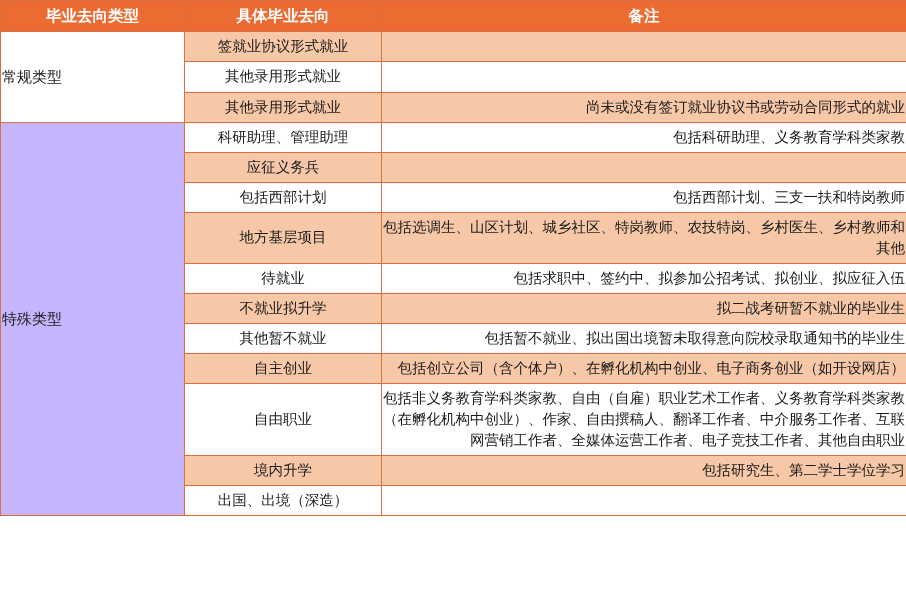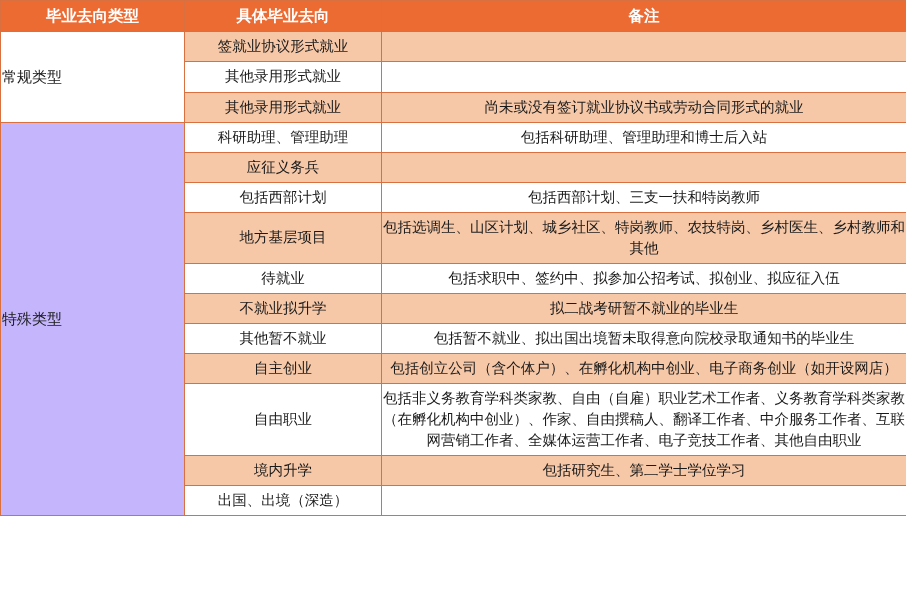--- a/index.html
+++ b/index.html
@@ -42,21 +42,21 @@
   }
   td.cat {
     text-align: left;
     vertical-align: middle;
     font-size: 15px;
   }
   td.mid {
     text-align: center;
   }
   td.note {
-    text-align: center;
+    text-align: right;
   }
   tr.shade td {
     background: #f6c8a7;
     margin-left: 8px;
   }
   tr.plain td {
     background: #ffffff;
   }
   td.cat.shade-cell {
     background: #f6c8a7;
@@ -91,21 +91,21 @@
         <td class="mid">其他录用形式就业</td>
         <td class="note"></td>
       </tr>
       <tr class="shade">
         <td class="mid">其他录用形式就业</td>
         <td class="note">尚未或没有签订就业协议书或劳动合同形式的就业</td>
       </tr>
       <tr class="plain">
         <td class="cat plain-cell" rowspan="11" style="background: #c4b5fd;">特殊类型</td>
         <td class="mid">科研助理、管理助理</td>
-        <td class="note">包括科研助理、管理助理和博士后入站</td>
+        <td class="note">包括科研助理、义务教育学科类家教</td>
       </tr>
       <tr class="shade">
         <td class="mid">应征义务兵</td>
         <td class="note"></td>
       </tr>
       <tr class="plain">
         <td class="mid">包括西部计划</td>
         <td class="note">包括西部计划、三支一扶和特岗教师</td>
       </tr>
       <tr class="shade">

